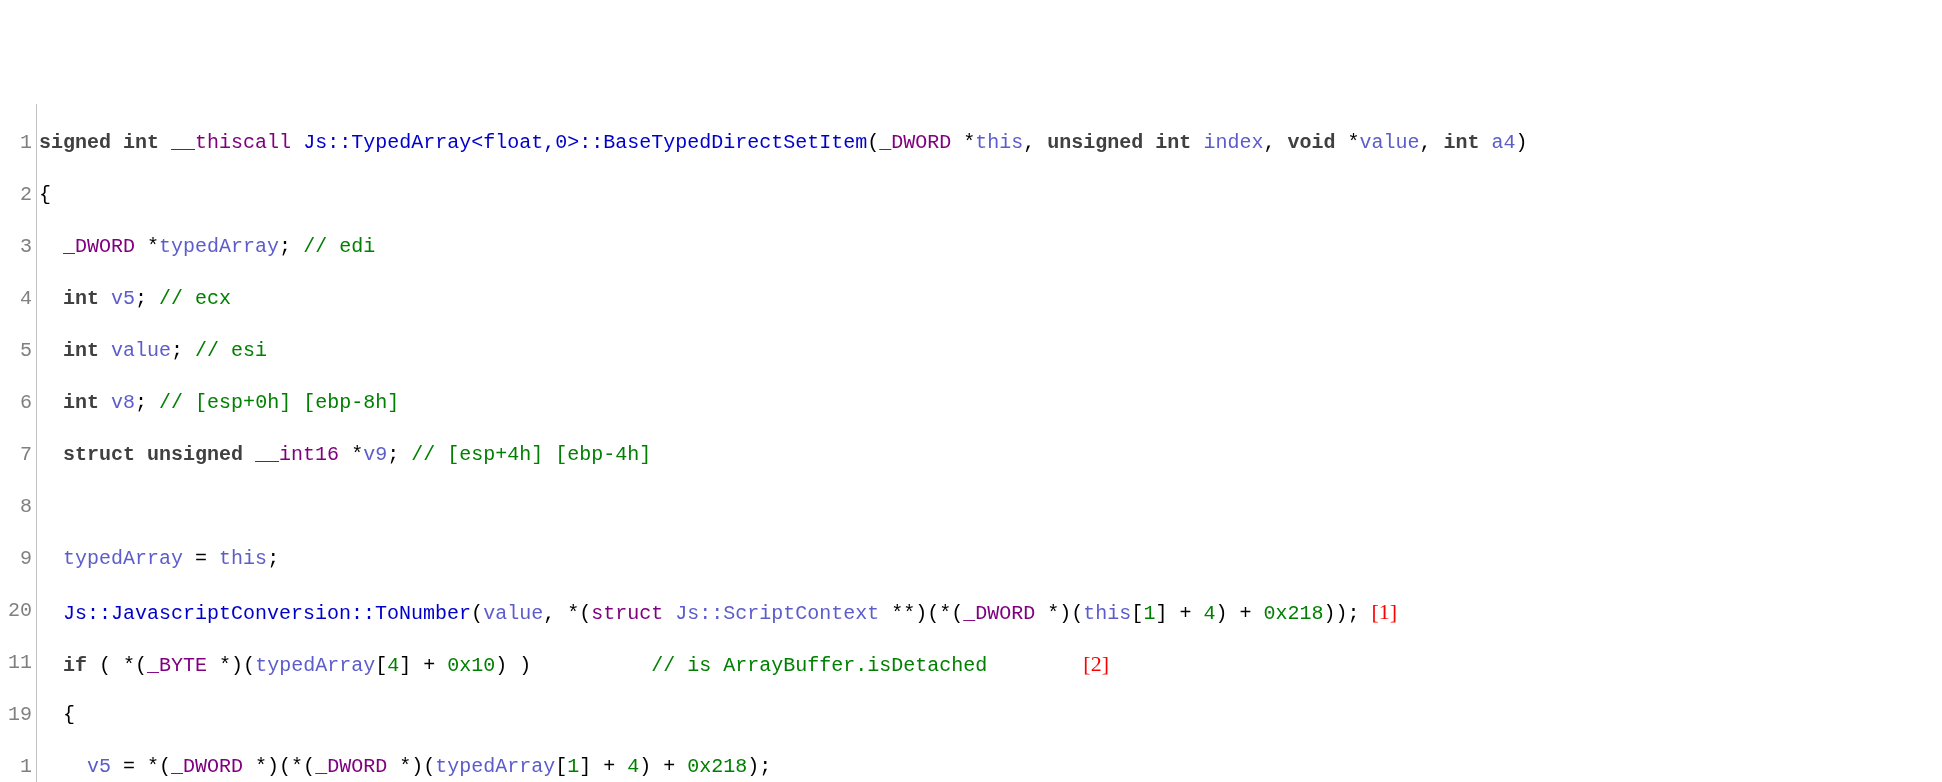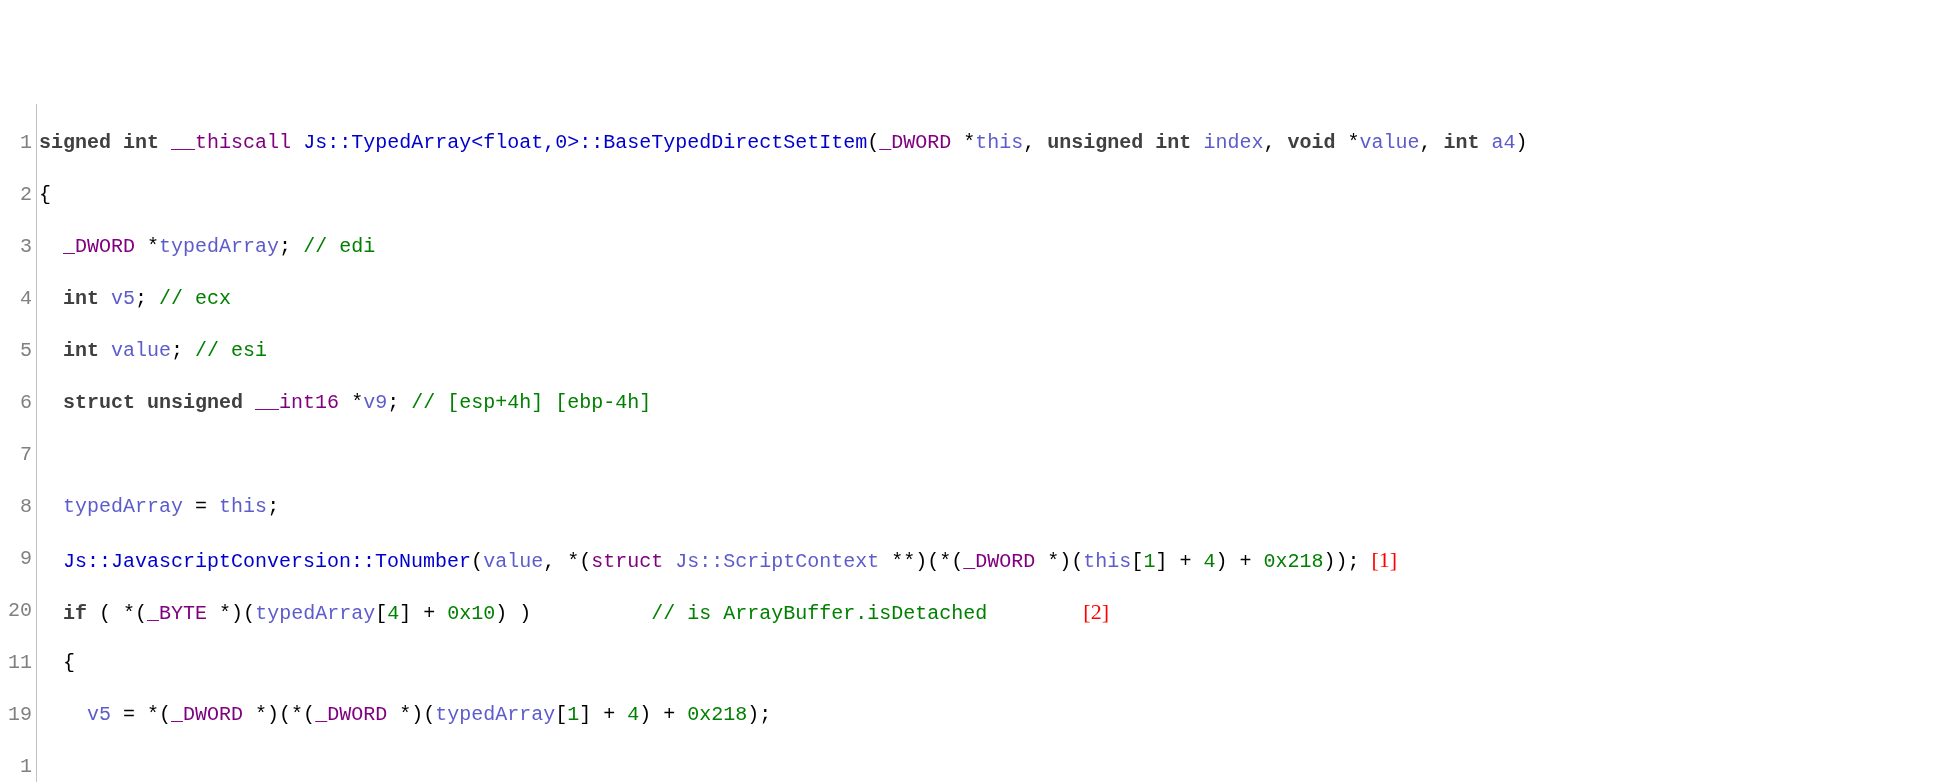--- a/index.html
+++ b/index.html
@@ -70,20 +70,21 @@
 
 
 
   </div>
   <div class="code">
 <div class="line"><span class="kw">signed</span> <span class="kw">int</span> <span class="type">__thiscall</span> <span class="func">Js::TypedArray&lt;float,0&gt;::BaseTypedDirectSetItem</span><span class="op">(</span><span class="type">_DWORD</span> <span class="op">*</span><span class="id">this</span><span class="op">,</span> <span class="kw">unsigned</span> <span class="kw">int</span> <span class="id">index</span><span class="op">,</span> <span class="kw">void</span> <span class="op">*</span><span class="id">value</span><span class="op">,</span> <span class="kw">int</span> <span class="id">a4</span><span class="op">)</span></div>
 <div class="line"><span class="op">{</span></div>
 <div class="line">  <span class="type">_DWORD</span> <span class="op">*</span><span class="id">typedArray</span><span class="op">;</span> <span class="cmt">// edi</span></div>
 <div class="line">  <span class="kw">int</span> <span class="id">v5</span><span class="op">;</span> <span class="cmt">// ecx</span></div>
 <div class="line">  <span class="kw">int</span> <span class="id">value</span><span class="op">;</span> <span class="cmt">// esi</span></div>
+<div class="line">  <span class="kw">int</span> <span class="id">v8</span><span class="op">;</span> <span class="cmt">// [esp+0h] [ebp-8h]</span></div>
 <div class="line">  <span class="kw">struct</span> <span class="kw">unsigned</span> <span class="type">__int16</span> <span class="op">*</span><span class="id">v9</span><span class="op">;</span> <span class="cmt">// [esp+4h] [ebp-4h]</span></div>
 <div class="line"></div>
 <div class="line">  <span class="id">typedArray</span> <span class="op">=</span> <span class="id">this</span><span class="op">;</span></div>
 <div class="line">  <span class="func">Js::JavascriptConversion::ToNumber</span><span class="op">(</span><span class="id">value</span><span class="op">,</span> <span class="op">*(</span><span class="type">struct</span> <span class="id">Js::ScriptContext</span> <span class="op">**)(*(</span><span class="type">_DWORD</span> <span class="op">*)(</span><span class="id">this</span><span class="op">[</span><span class="num">1</span><span class="op">] + </span><span class="num">4</span><span class="op">) + </span><span class="num">0x218</span><span class="op">));</span> <span class="ann">[1]</span></div>
 <div class="line">  <span class="kw">if</span> <span class="op">( *(</span><span class="type">_BYTE</span> <span class="op">*)(</span><span class="id">typedArray</span><span class="op">[</span><span class="num">4</span><span class="op">] + </span><span class="num">0x10</span><span class="op">) )</span>          <span class="cmt">// is ArrayBuffer.isDetached</span>        <span class="ann">[2]</span></div>
 <div class="line">  <span class="op">{</span></div>
 <div class="line">    <span class="id">v5</span> <span class="op">= *(</span><span class="type">_DWORD</span> <span class="op">*)(*(</span><span class="type">_DWORD</span> <span class="op">*)(</span><span class="id">typedArray</span><span class="op">[</span><span class="num">1</span><span class="op">] + </span><span class="num">4</span><span class="op">) + </span><span class="num">0x218</span><span class="op">);</span></div>
 
 
 

